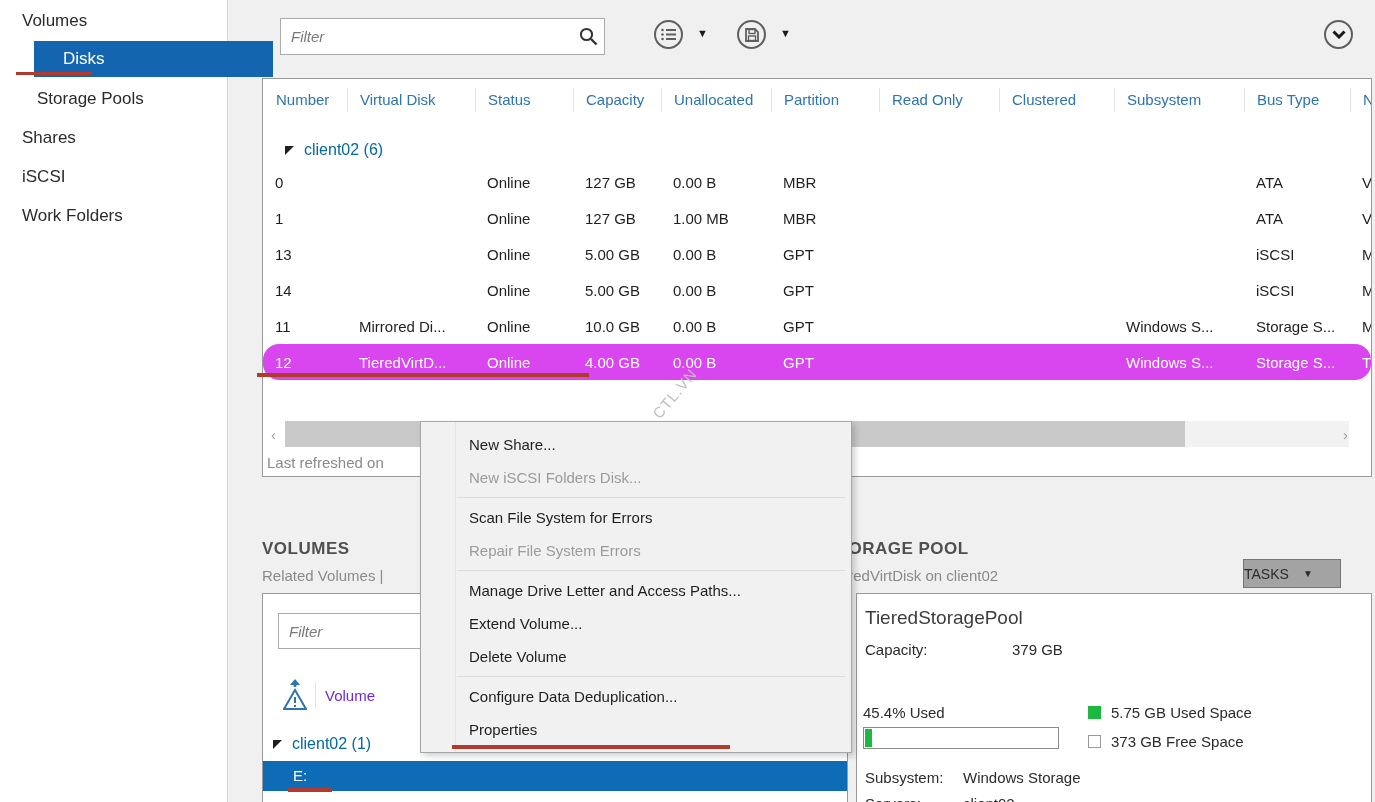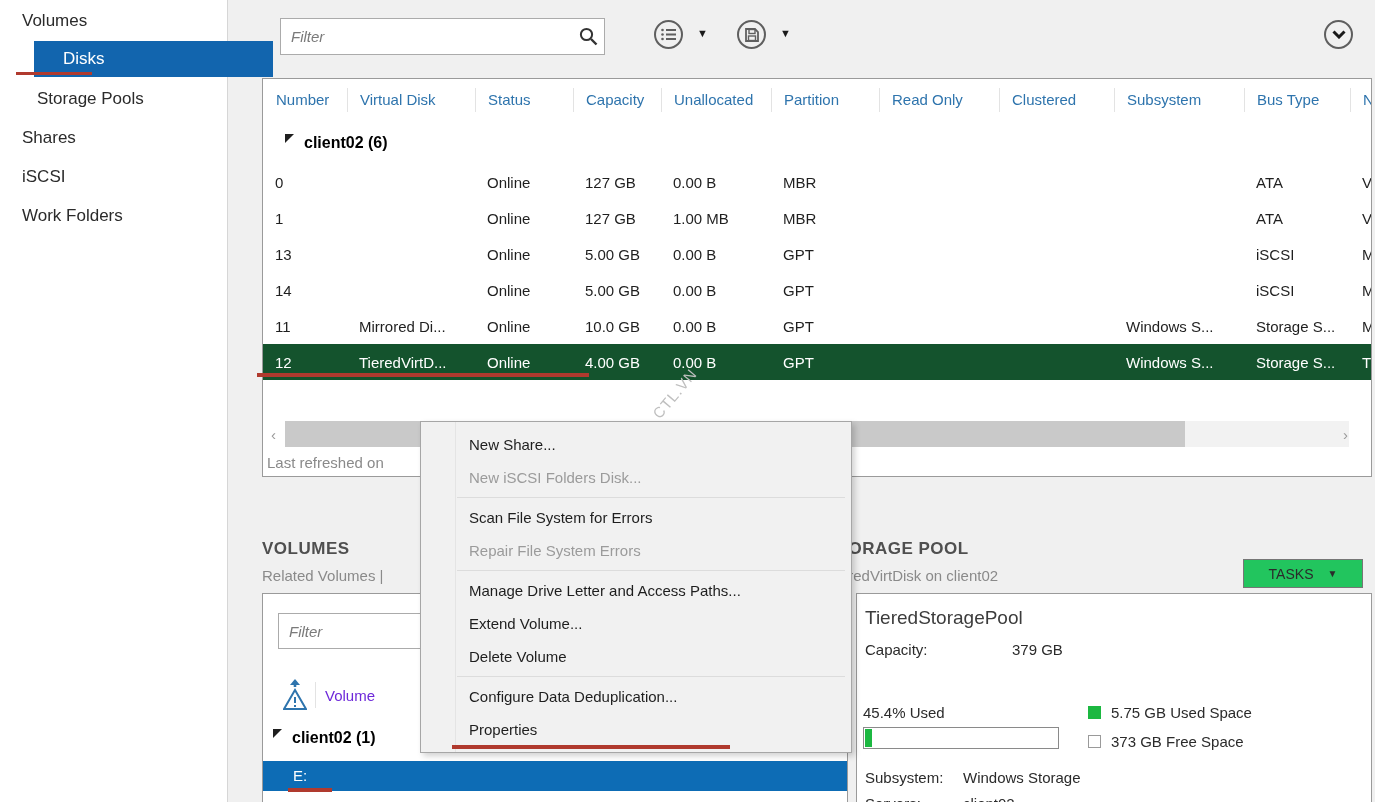--- a/index.html
+++ b/index.html
@@ -23,22 +23,22 @@
   .caret { position:absolute; font-size:11px; color:#1a1a1a; }
 
   
   .panel { position:absolute; background:#ffffff; border:1px solid #9a9a9a; }
   .dgrid { display:grid; grid-template-columns:84px 128px 98px 88px 110px 108px 120px 115px 130px 106px 1fr; align-items:center; }
   .dhead { position:absolute; left:0; top:5px; width:100%; height:32px; }
   .dhead .hc { height:24px; line-height:24px; padding-left:12px; font-size:15px; color:#2e74ad; white-space:nowrap; overflow:hidden; border-left:1px solid #e3e3e3; }
   .dhead .hc:first-child { border-left:none; padding-left:13px; }
   .drow { position:absolute; left:0; width:100%; height:36px; font-size:15px; color:#1f1f1f; }
   .drow .c { padding-left:12px; white-space:nowrap; overflow:hidden; }
-  .drow.selected { background:#14532d; color:#ffffff; }
-  .group-row { position:absolute; font-size:16px; color:#000000; display:flex; align-items:flex-start;font-weight:bold; }
+  .drow.selected { background:#d946ef; color:#ffffff;border-radius:16px; }
+  .group-row { position:absolute; font-size:16px; color:#0369a1; display:flex; align-items:center; }
   .tri { width:0; height:0; border-top:9px solid #1f1f1f; border-right:9px solid transparent; display:inline-block; margin-right:10px; }
   .hscroll-track { position:absolute; background:#f2f2f2; }
   .hscroll-thumb { position:absolute; background:#c9c9c9; }
   .scroll-arrow { position:absolute; color:#9a9a9a; font-size:15px; line-height:15px; }
   .status-line { position:absolute; font-size:15px; color:#8a8a8a; }
 
   
   .menu { position:absolute; left:420px; top:421px; width:432px; background:#f1f1f1; border:1px solid #a6a6a6; box-shadow:3px 3px 6px rgba(0,0,0,0.18); padding:6px 0; z-index:50; }
   .menu .gutter { position:absolute; left:34px; top:0; bottom:0; width:1px; background:#e4e4e4; }
   .mi { height:33px; line-height:33px; padding-left:48px; font-size:15px; color:#1e1e1e; white-space:nowrap; }
@@ -50,21 +50,21 @@
   .sect-sub { position:absolute; font-size:15px; color:#8a8a8a; }
 
   
   .vol-head-icon { position:absolute; }
   .vol-col-label { position:absolute; font-size:15px; color:#6d28d9; }
   .vrow-selected { position:absolute; background:#0d6cb5; color:#fff; font-size:15px; }
 
   
   .sp-label { font-size:15px; color:#2b2b2b; position:absolute; }
   .sp-value { font-size:15px; color:#2b2b2b; position:absolute; }
-  .tasks-btn { position:absolute; width:120px; height:29px; background:#22c55e; border:1px solid #767676; font-size:14px; color:#2b2b2b; display:flex; align-items:center; justify-content:center; gap:14px; }
+  .tasks-btn { position:absolute; width:98px; height:29px; background:#a3a3a3; border:1px solid #767676; font-size:14px; color:#2b2b2b; display:flex; align-items:center; gap:14px; }
   .bar { position:absolute; background:#ffffff; border:1px solid #8a8a8a; }
   .bar-fill { position:absolute; left:1px; top:1px; bottom:1px; background:#1cb841; }
   .swatch { position:absolute; width:13px; height:13px; }
 
   
   .red-underline { position:absolute; height:4px; background:#b03a2e; z-index:60; }
   .watermark { position:absolute; color:#bfbfbf; font-size:15px; letter-spacing:1px; transform:rotate(-50deg); z-index:40; }
 </style>
 </head>
 <body>

